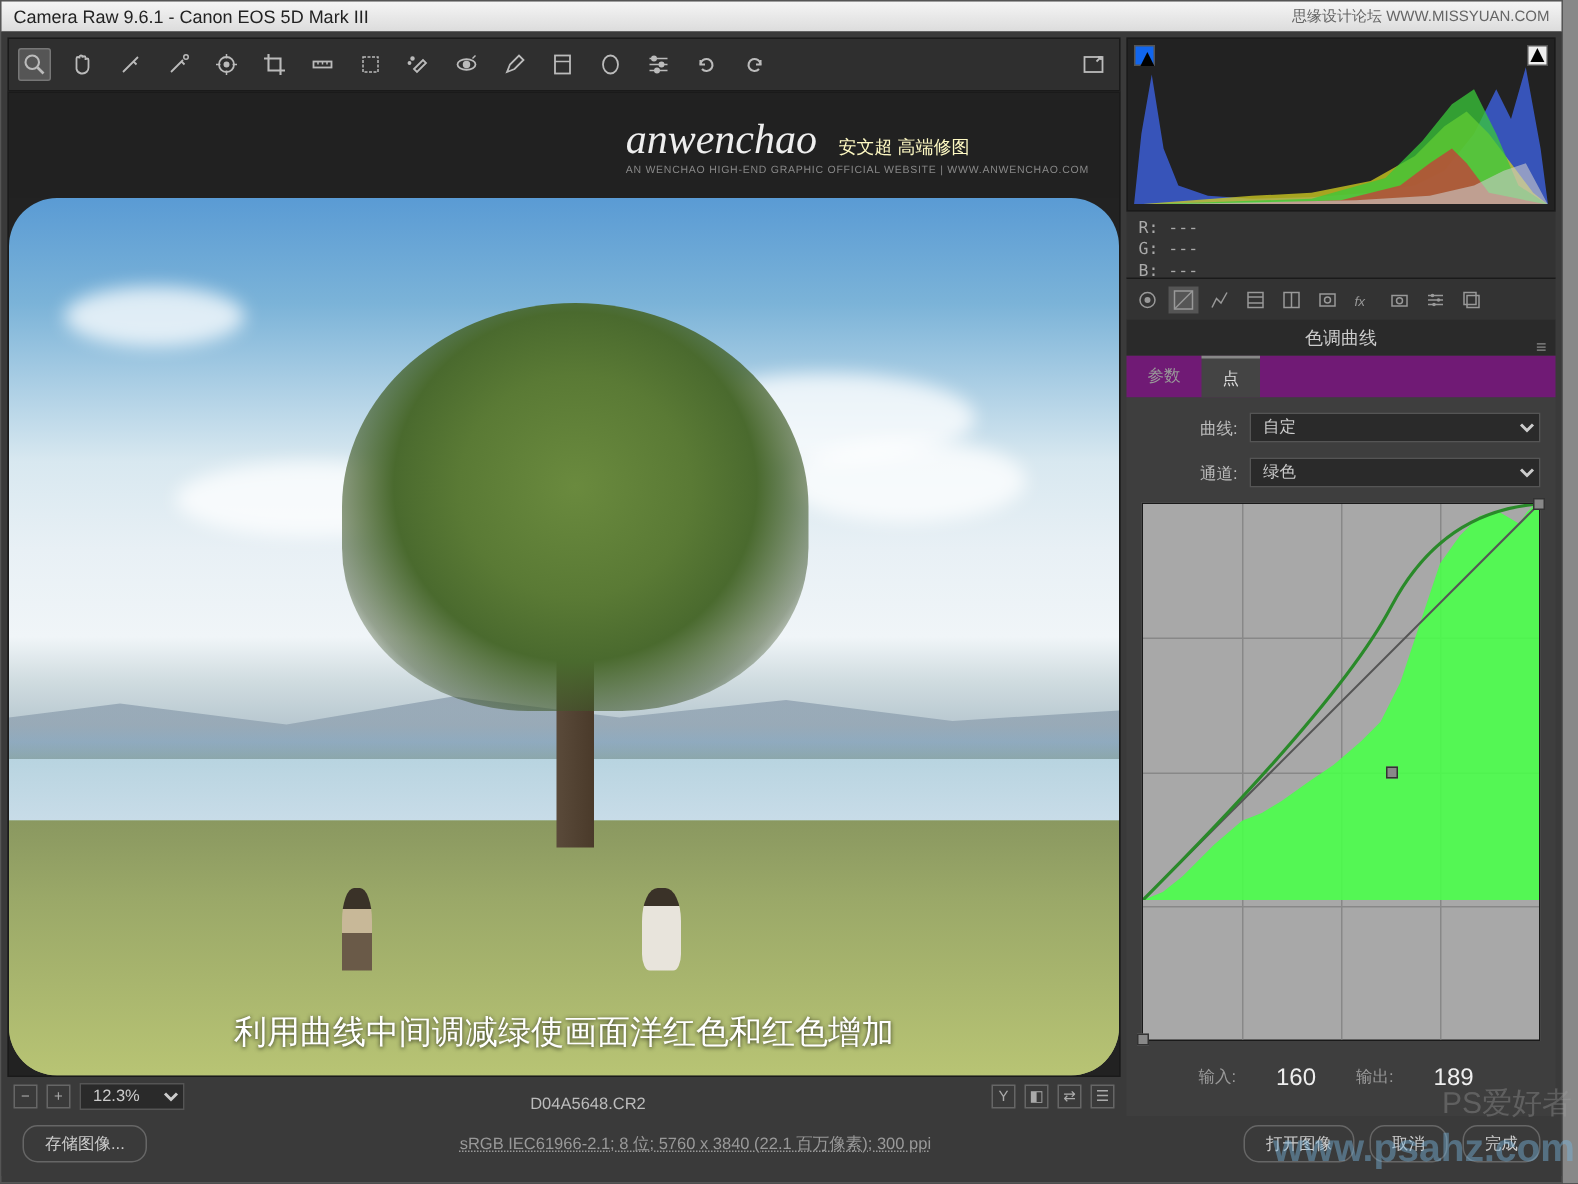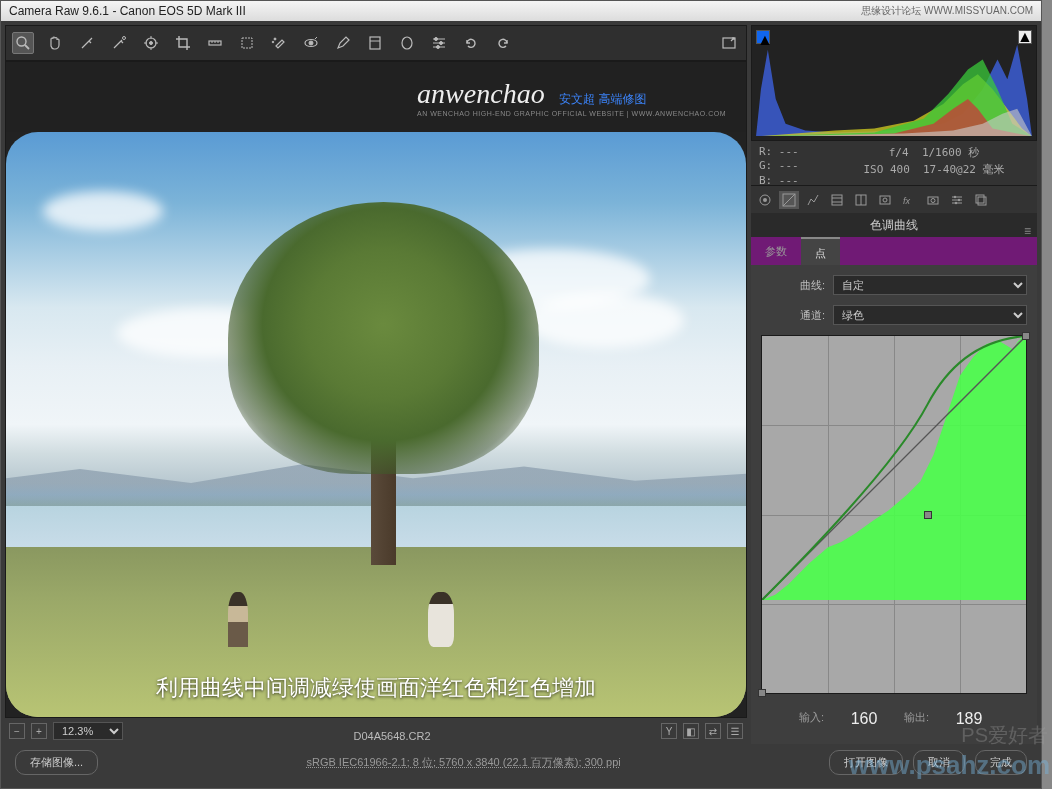--- a/index.html
+++ b/index.html
@@ -14,21 +14,21 @@
 
 .toolbar { height: 36px; background: #2f2f2f; border: 1px solid #1a1a1a; display: flex; align-items: center; padding: 0 6px; gap: 10px; position: relative; }
 .tool-icon { width: 22px; height: 22px; display: flex; align-items: center; justify-content: center; color: #bbb; cursor: pointer; }
 .tool-icon.active { background: #555; border: 1px solid #777; border-radius: 2px; }
 .tool-icon svg { width: 16px; height: 16px; fill: currentColor; stroke: currentColor; }
 .tool-spacer { flex: 1; }
 
 .preview-container { flex: 1; background: #222; border: 1px solid #1a1a1a; position: relative; display: flex; flex-direction: column; }
 .watermark-row { height: 70px; background: #212121; display: flex; align-items: center; justify-content: flex-end; padding-right: 20px; color: #eee; }
 .watermark-text { font-family: cursive, serif; font-size: 28px; font-style: italic; }
-.watermark-sub { font-size: 12px; color: #3b82f6; margin-left: 10px; }
+.watermark-sub { font-size: 12px; color: #fef9c3; margin-left: 10px; }
 .image-preview { flex: 1; position: relative; overflow: hidden; border-radius: 32px; }
 
 .sky { position: absolute; inset: 0; background: linear-gradient(180deg, #5a9bd4 0%, #7bb3d8 12%, #d8e8f0 30%, #e8f0f5 40%, #f0f5f8 50%, #d0dce0 55%, #b8c8d0 60%, #a5c4d8 62%, #8ba876 68%, #9ab56e 85%, #a8b872 100%); }
 .mountains { position: absolute; top: 56%; left: 0; right: 0; height: 8%; background: linear-gradient(180deg, rgba(120,140,160,0.6), rgba(100,120,140,0.3)); clip-path: polygon(0 40%, 10% 20%, 25% 50%, 40% 10%, 55% 40%, 70% 15%, 85% 45%, 100% 30%, 100% 100%, 0 100%); }
 .lake { position: absolute; top: 64%; left: 0; right: 0; height: 7%; background: linear-gradient(180deg, #b8d4e0, #c8dce8); }
 .ground { position: absolute; top: 71%; left: 0; right: 0; bottom: 0; background: linear-gradient(180deg, #8a9860 0%, #9aa868 30%, #b8c474 100%); }
 .clouds { position: absolute; top: 5%; left: 0; right: 0; height: 50%; }
 .cloud { position: absolute; background: rgba(255,255,255,0.75); border-radius: 50%; filter: blur(6px); }
 .tree { position: absolute; top: 12%; left: 30%; width: 42%; height: 62%; }
 .tree-crown { position: absolute; top: 0; left: 0; right: 0; height: 75%; background: radial-gradient(ellipse at 50% 45%, #6a8a3e 0%, #5a7a35 35%, #4a6a2e 55%, rgba(60,80,40,0.5) 75%, transparent 85%); border-radius: 50% 50% 40% 40%; }
@@ -261,24 +261,20 @@
             <path d="M0 108 L80 107 L140 105 L180 95 L200 80 L215 70 L225 80 L240 100 L280 108 Z" fill="#ca3a3a" opacity="0.75"></path>
             <path d="M0 108 L50 107 L100 106 L150 105 L200 102 L230 95 L250 85 L265 80 L280 108 Z" fill="#ccc" opacity="0.6"></path>
           </svg>
         </div>
 
         <div class="info-row">
           <div class="rgb-info">
             <div>R:  ---</div>
             <div>G:  ---</div>
             <div>B:  ---</div>
-          </div>
-          <div class="camera-info">
-            <div><span>f/4</span>&nbsp;&nbsp;<span>1/1600 秒</span></div>
-            <div><span>ISO 400</span>&nbsp;&nbsp;<span>17-40@22 毫米</span></div>
           </div>
         </div>
 
         <div class="panel-tabs">
           <div class="ptab">
               <svg viewBox="0 0 14 14">
                 <circle cx="7" cy="7" r="5" fill="none" stroke="currentColor"></circle>
                 <circle cx="7" cy="7" r="2"></circle>
               </svg>
             </div>

